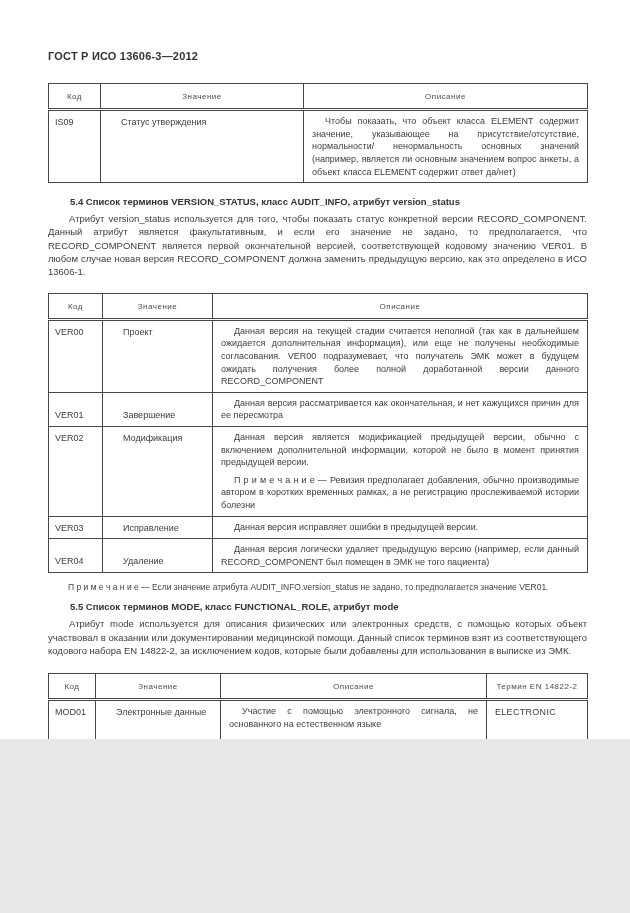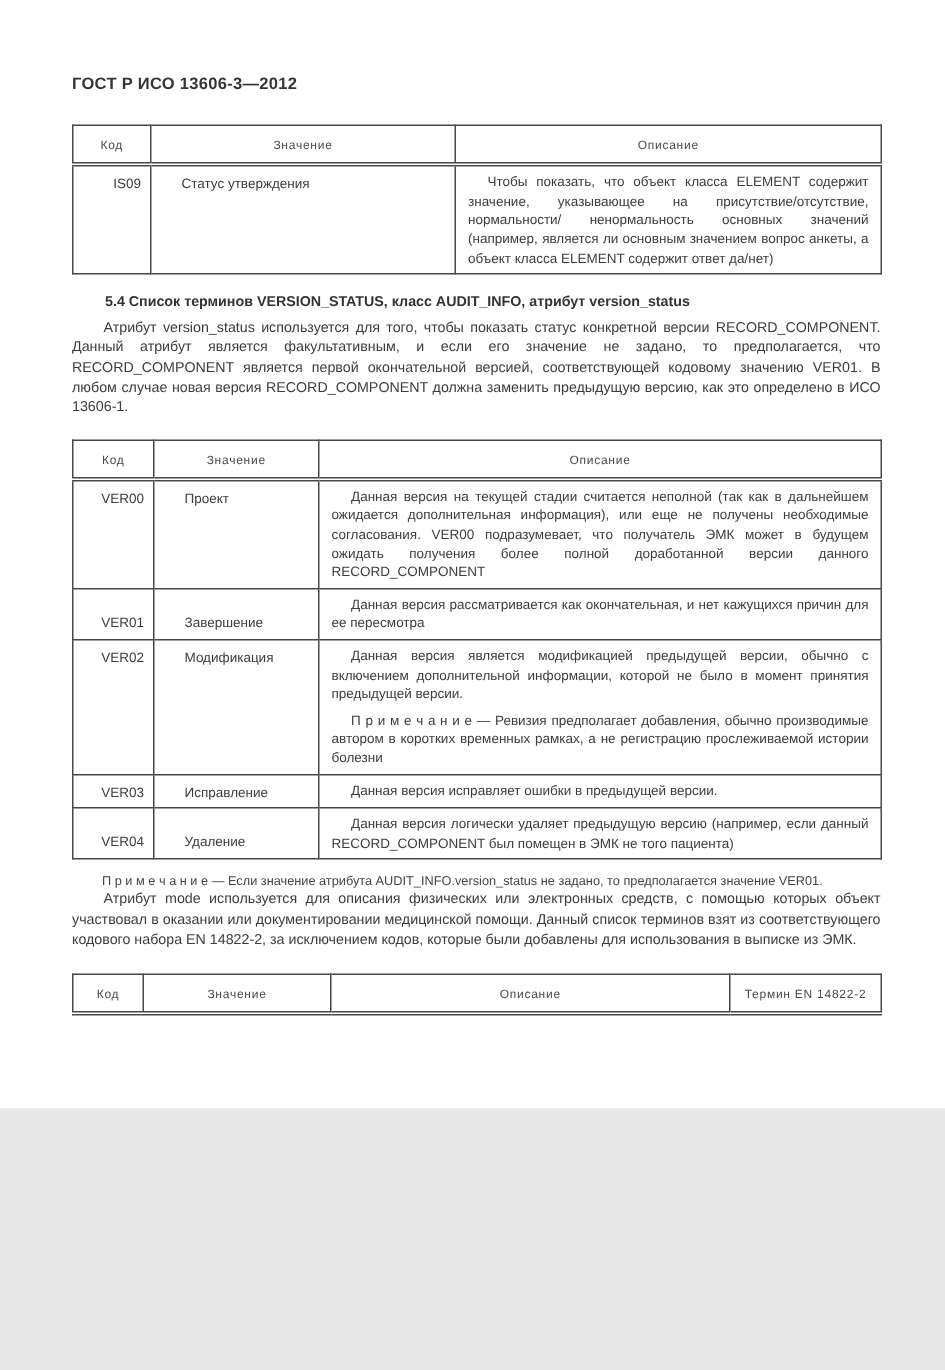--- a/index.html
+++ b/index.html
@@ -46,21 +46,21 @@
     border-bottom:3px double #474747;
     text-align:center;
     overflow:hidden;
     white-space:nowrap;
   }
   td {
     border:1px solid #474747;
     vertical-align:top;
     padding:3px 6px 4px;
   }
-  td.code { text-align:right; padding-top:5px; }
+  td.code { text-align:left; padding-top:5px; }
   td.value { padding-left:7px; text-indent:13px; padding-top:5px; }
   td.desc  { text-align:justify; text-indent:13px; padding:4px 8px 4px; }
   td.term  { padding-left:8px; padding-top:5px; letter-spacing:0.3px; }
   tr.mid td.code, tr.mid td.value { vertical-align:middle; padding-top:12px; padding-bottom:0; }
   .t3 tr:last-child td { border-bottom:none; padding-bottom:16px; }
   .cell-note { margin-top:5px; text-indent:13px; text-align:justify; }
   .section-heading {
     font-size:9.5px;
     font-weight:bold;
     color:#333333;
@@ -167,37 +167,44 @@
         <tr class="mid">
           <td class="code">VER04</td>
           <td class="value">Удаление</td>
           <td class="desc">Данная версия логически удаляет предыдущую версию (например, если данный RECORD_COMPONENT был помещен в ЭМК не того пациента)</td>
         </tr>
       </tbody>
     </table>
 
     <p class="note-p"><span>П р и м е ч а н и е</span><span> — Если значение атрибута AUDIT_INFO.version_status не задано, то предполагается значение VER01.</span></p>
 
+    <div class="section-heading h55">5.5 Список терминов MODE, класс FUNCTIONAL_ROLE, атрибут mode</div>
     <p class="body-p">Атрибут mode используется для описания физических или электронных средств, с помощью которых объект участвовал в оказании или документировании медицинской помощи. Данный список терминов взят из соответствующего кодового набора EN 14822-2, за исключением кодов, которые были добавлены для использования в выписке из ЭМК.</p>
 
     <table class="t3">
       <colgroup class="cg-t3">
           <col>
           <col>
           <col>
           <col>
         </colgroup>
       <thead>
         <tr>
           <th>Код</th>
           <th>Значение</th>
           <th>Описание</th>
           <th>Термин EN 14822-2</th>
         </tr>
       </thead>
       <tbody>
+        <tr>
+          <td class="code">MOD01</td>
+          <td class="value">Электронные данные</td>
+          <td class="desc">Участие с помощью электронного сигнала, не основанного на естественном языке</td>
+          <td class="term">ELECTRONIC</td>
+        </tr>
       </tbody>
     </table>
 
   </div>
 
   <div class="page-number">4</div>
 </div>
 
 </body></html>

